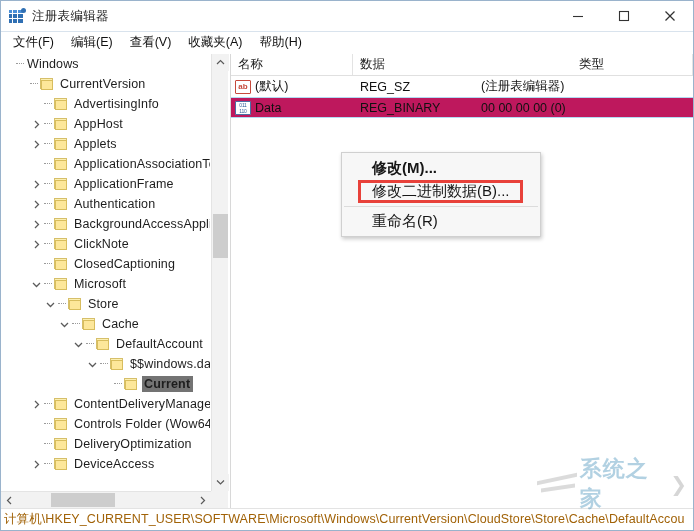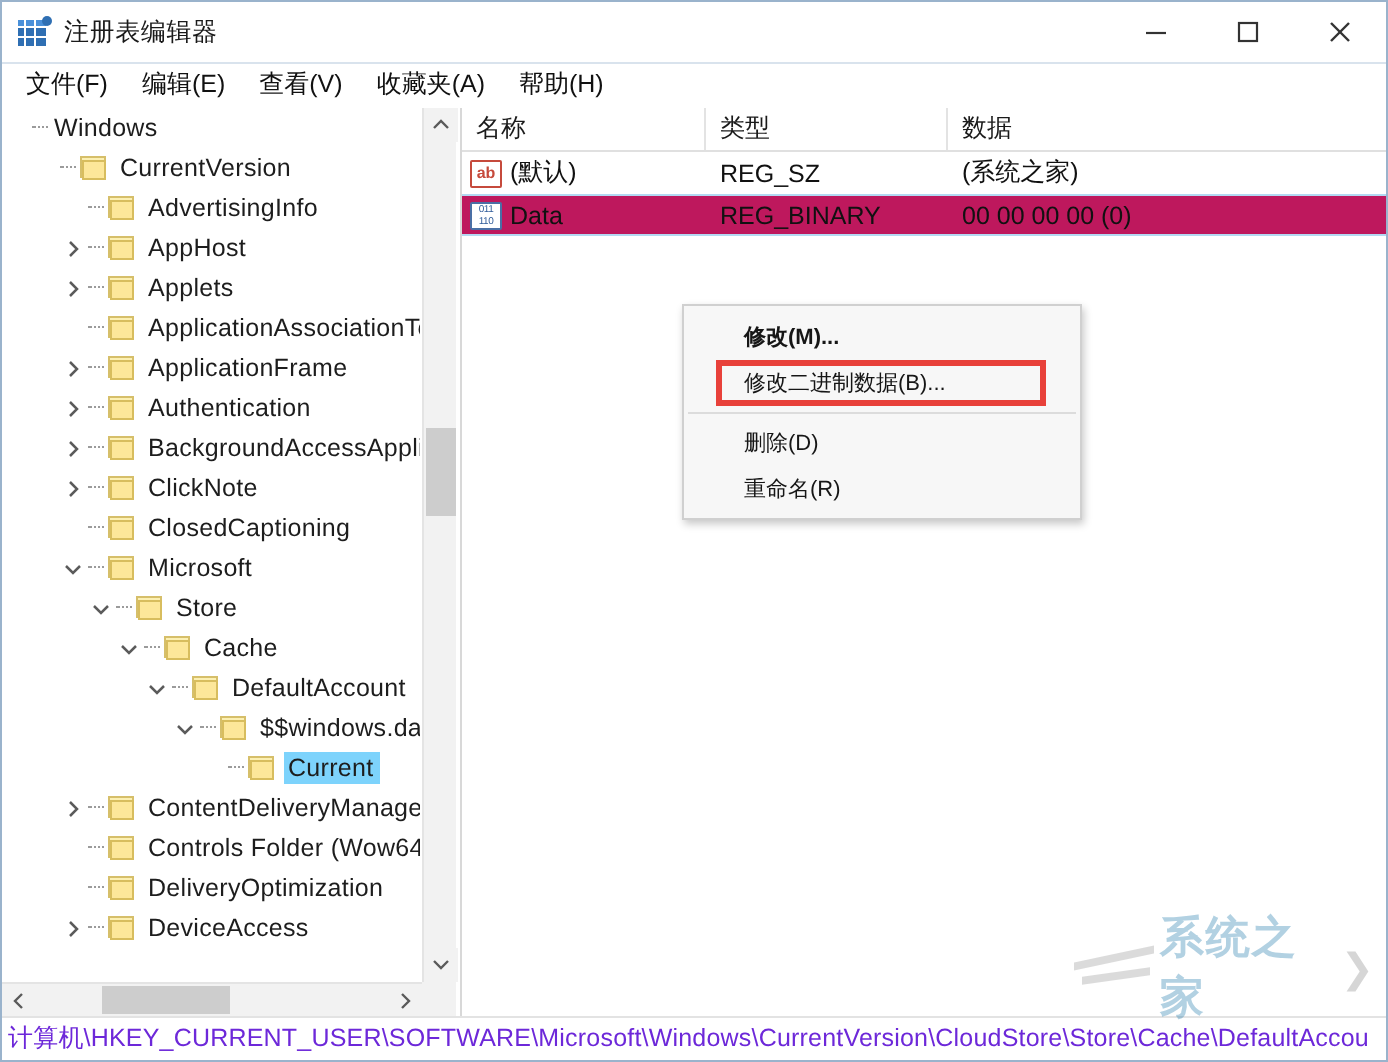--- a/index.html
+++ b/index.html
@@ -139,21 +139,22 @@
     white-space: nowrap;
     cursor: default;
   }
   .tree-label {
     font-size: 12.5px;
     color: #1d1d1d;
     letter-spacing: 0.15px;
     padding: 1px 3px 1px 2px;
   }
   .tree-row.selected .tree-label {
-    background: #7dd3fc;
+    background: #737373;
+    font-weight: bold;
   }
   .chev {
     width: 14px;
     height: 20px;
     display: inline-flex;
     align-items: center;
     justify-content: center;
     flex: 0 0 auto;
   }
   .chev svg { display: block; }
@@ -380,21 +381,21 @@
     box-shadow: 1px 2px 4px rgba(0,0,0,0.22);
     padding: 4px 0 3px 0;
     box-sizing: border-box;
     z-index: 20;
   }
   .ctx-item {
     height: 23px;
     display: flex;
     align-items: center;
     padding-left: 30px;
-    font-size: 11px;
+    font-size: 15px;
     color: #161616;
     white-space: nowrap;
     cursor: default;
   }
   .ctx-item.bold { font-weight: bold; }
   .ctx-sep {
     height: 1px;
     background: #dcdcdc;
     margin: 3px 2px 3px 2px;
   }
@@ -417,21 +418,21 @@
     width: 100%;
     height: 22px;
     background: #ffffff;
     border-top: 1px solid #e3e3e3;
     display: flex;
     align-items: center;
     box-sizing: border-box;
   }
   .status-text {
     font-size: 12.5px;
-    color: #6d28d9;
+    color: #a16207;
     padding-left: 3px;
     white-space: nowrap;
     overflow: hidden;
     letter-spacing: 0.1px;
   }
 
   
   .watermark {
     position: absolute;
     right: 6px;
@@ -852,48 +853,47 @@
               <polyline points="2,1 5.5,4.5 2,8" fill="none" stroke="#5a5a5a" stroke-width="1.2"></polyline>
             </svg>
         </div>
       </div>
       <div class="corner-box"></div>
     </div>
 
     <div class="list-pane">
       <div class="list-header">
         <div class="col-head col-name">名称</div>
+        <div class="col-head col-data">数据</div>
         <div class="col-head col-type">类型</div>
-        <div class="col-head col-data">数据</div>
       </div>
       <div class="list-rows" id="list-rows">
           <div class="list-row">
             <div class="cell cell-name">
               <span class="val-icon str"></span>
               <span>(默认)</span>
             </div>
             <div class="cell cell-type">REG_SZ</div>
-            <div class="cell cell-data">(系统之家)</div>
+            <div class="cell cell-data">(注册表编辑器)</div>
           </div>
           <div class="list-row selected">
             <div class="cell cell-name">
               <span class="val-icon bin"></span>
               <span>Data</span>
             </div>
             <div class="cell cell-type">REG_BINARY</div>
             <div class="cell cell-data">00 00 00 00 (0)</div>
           </div>
         </div>
     </div>
 
     <div class="ctx-menu">
       <div class="ctx-item bold">修改(M)...</div>
       <div class="ctx-item">修改二进制数据(B)...</div>
       <div class="ctx-sep"></div>
-      <div class="ctx-item">删除(D)</div>
       <div class="ctx-item">重命名(R)</div>
       <div class="ctx-highlight" style="border-color: rgb(232, 65, 58);"></div>
     </div>
 
   </div>
 
   <div class="watermark">
     <div class="wm-mark"></div>
     <div class="wm-text">系统之家</div>
     <div class="wm-arrow">❯</div>

